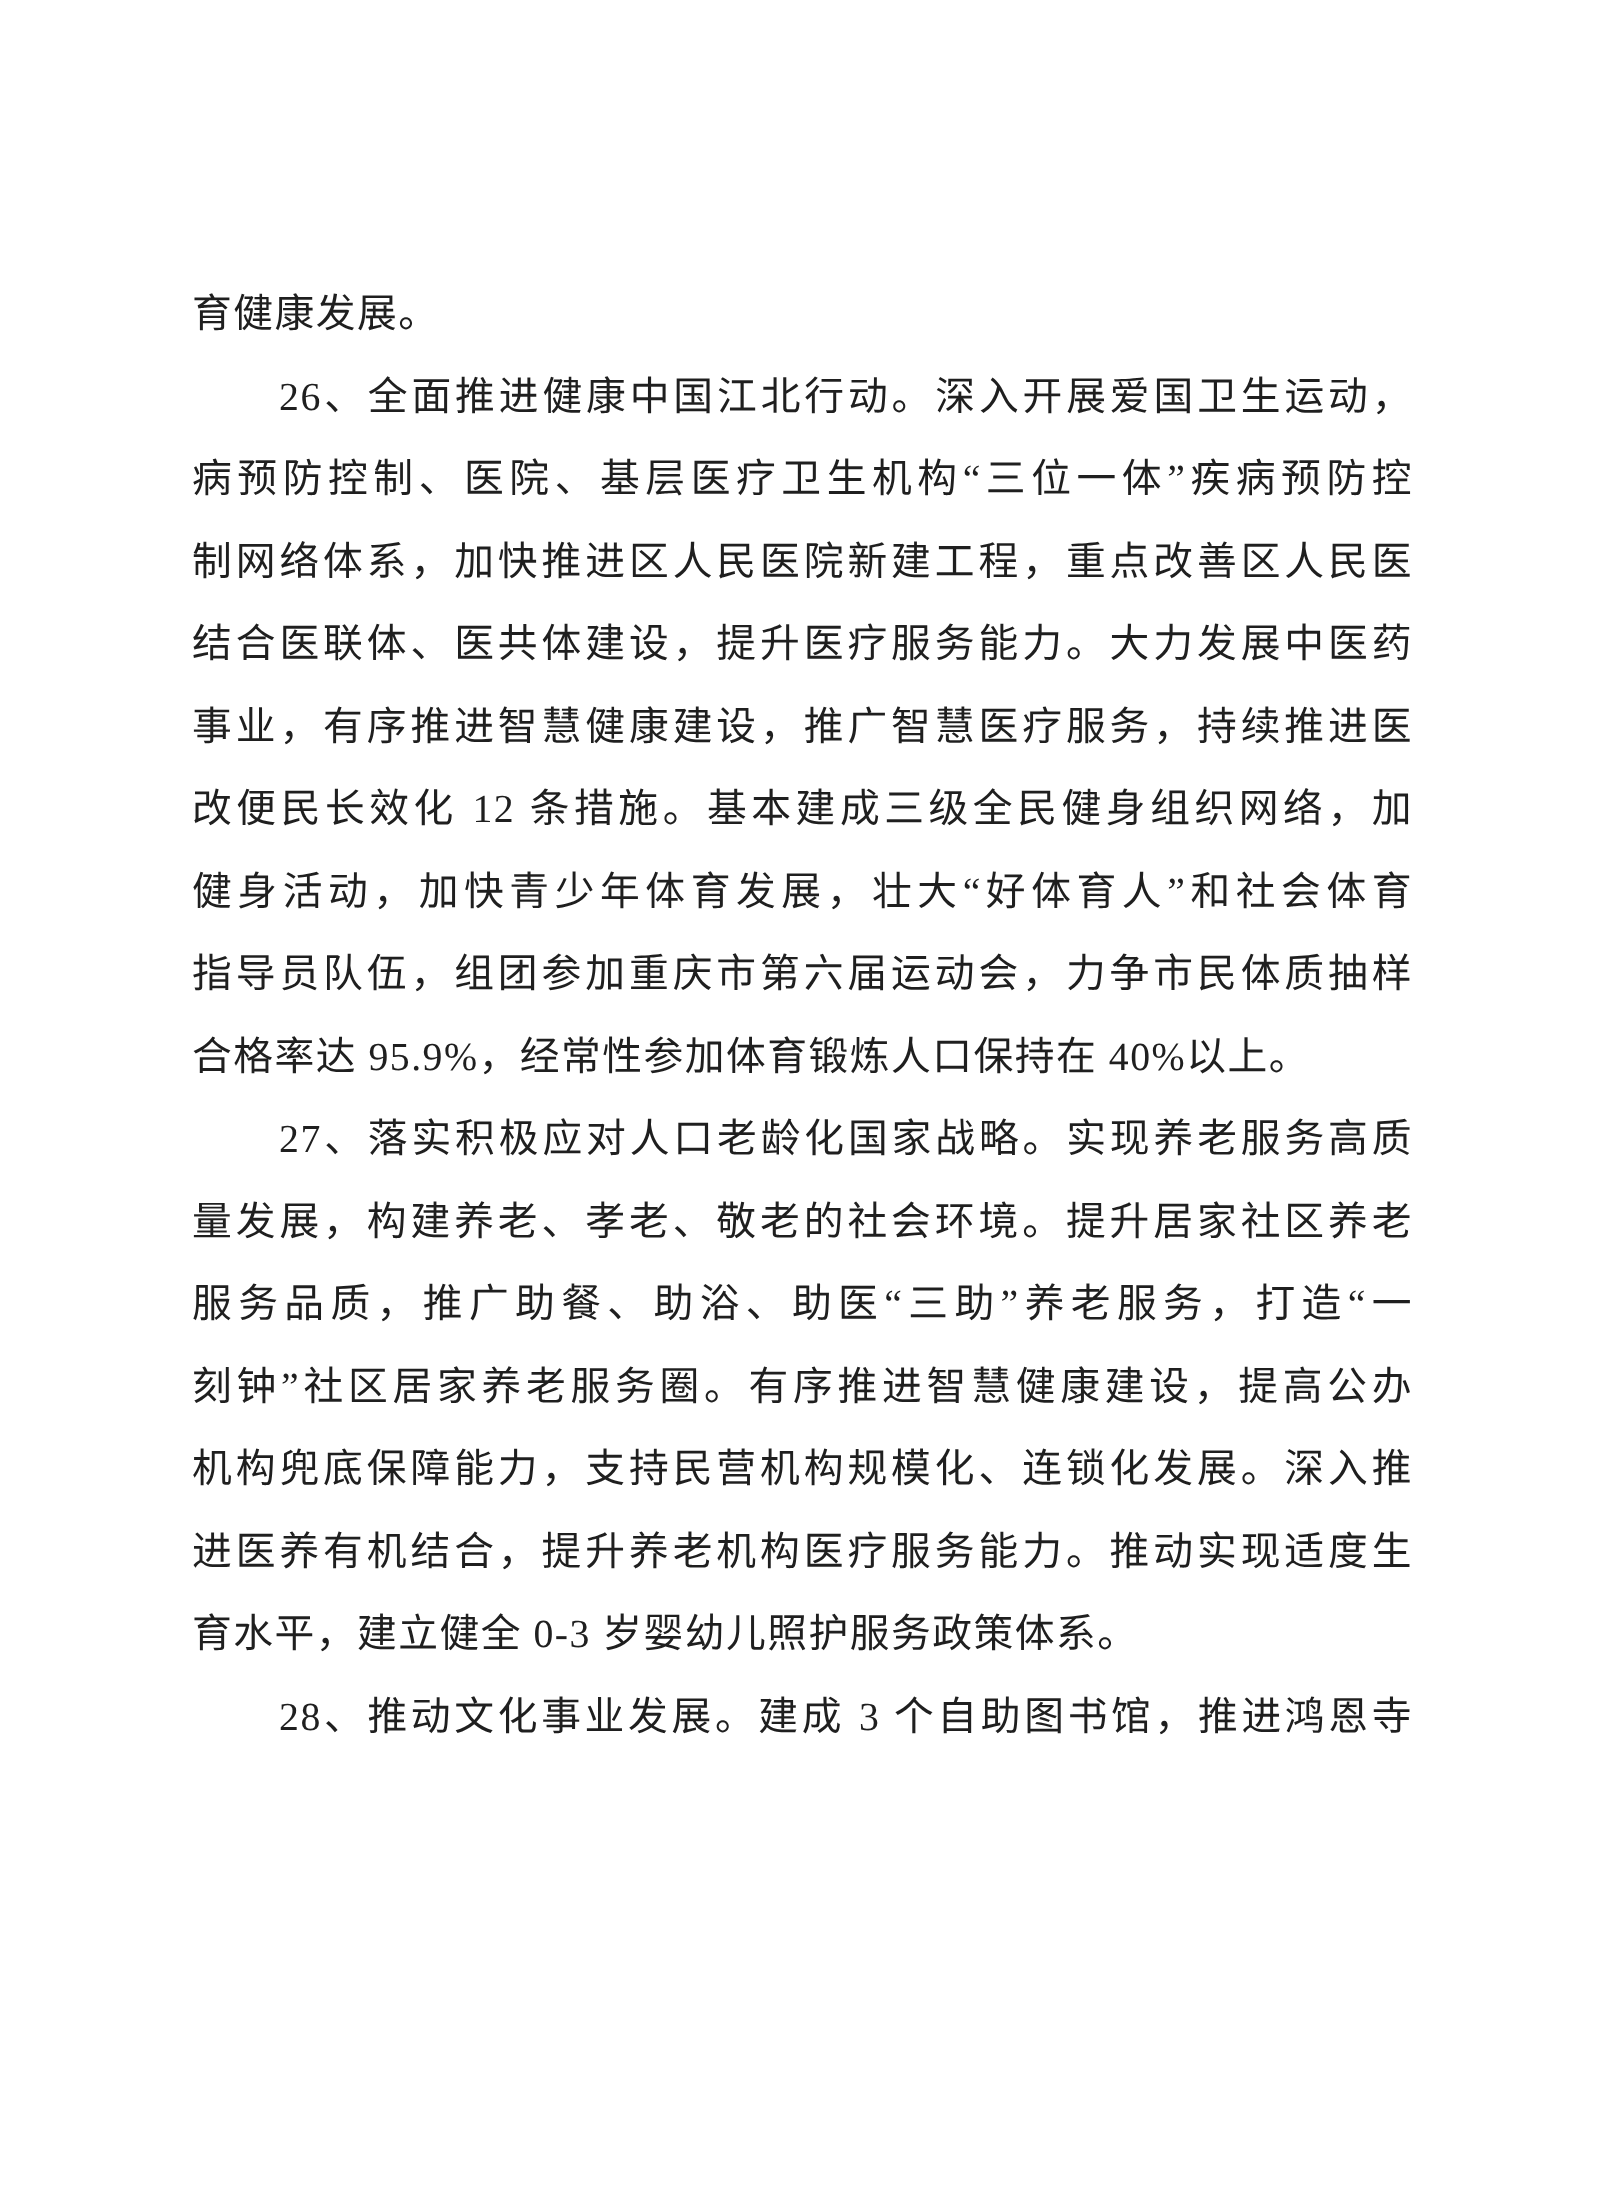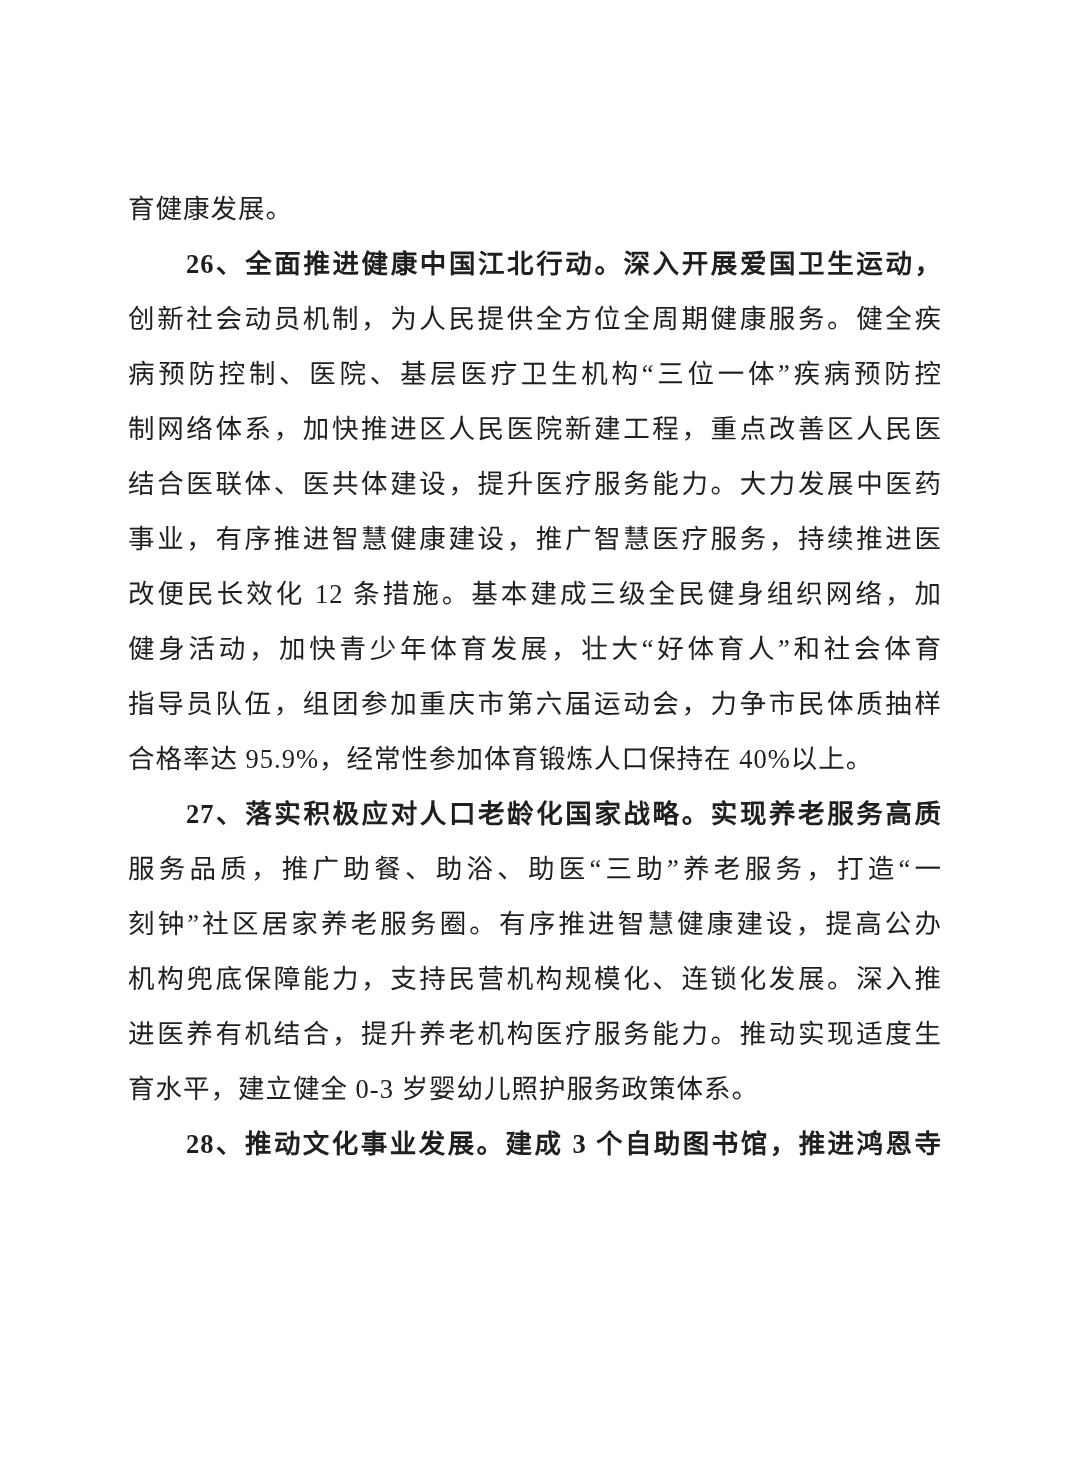--- a/index.html
+++ b/index.html
@@ -31,21 +31,20 @@
     white-space: nowrap;
     overflow: visible;
   }
   
   .line.full {
     text-align-last: justify;
     white-space: normal;
   }
   .line.indent {
     text-indent: 58px;
-    font-weight: bold;
   }
   .page-footer {
     position: absolute;
     top: 1340px;
     right: 130px;
     height: 36px;
     line-height: 36px;
     font-size: 28px;
     letter-spacing: 2px;
     color: #1f1f1f;
@@ -55,32 +54,32 @@
 <body>
 
 <div class="page">
   <div class="text-block">
 
   <div>
         <div class="line">育健康发展。</div>
       </div>
       <div>
         <div class="line indent full">26、全面推进健康中国江北行动。深入开展爱国卫生运动，</div>
-        <div class="line full">创新社会动员机制，为人民提供全方位全周期健康服务。健全疾</div>
         <div class="line full">病预防控制、医院、基层医疗卫生机构“三位一体”疾病预防控</div>
         <div class="line full">制网络体系，加快推进区人民医院新建工程，重点改善区人民医</div>
         <div class="line full">结合医联体、医共体建设，提升医疗服务能力。大力发展中医药</div>
         <div class="line full">事业，有序推进智慧健康建设，推广智慧医疗服务，持续推进医</div>
         <div class="line full">改便民长效化 12 条措施。基本建成三级全民健身组织网络，加</div>
         <div class="line full">健身活动，加快青少年体育发展，壮大“好体育人”和社会体育</div>
         <div class="line full">指导员队伍，组团参加重庆市第六届运动会，力争市民体质抽样</div>
         <div class="line">合格率达 95.9%，经常性参加体育锻炼人口保持在 40%以上。</div>
       </div>
       <div>
         <div class="line indent full">27、落实积极应对人口老龄化国家战略。实现养老服务高质</div>
+        <div class="line full">量发展，构建养老、孝老、敬老的社会环境。提升居家社区养老</div>
         <div class="line full">服务品质，推广助餐、助浴、助医“三助”养老服务，打造“一</div>
         <div class="line full">刻钟”社区居家养老服务圈。有序推进智慧健康建设，提高公办</div>
         <div class="line full">机构兜底保障能力，支持民营机构规模化、连锁化发展。深入推</div>
         <div class="line full">进医养有机结合，提升养老机构医疗服务能力。推动实现适度生</div>
         <div class="line">育水平，建立健全 0-3 岁婴幼儿照护服务政策体系。</div>
       </div>
       <div>
         <div class="line indent full">28、推动文化事业发展。建成 3 个自助图书馆，推进鸿恩寺</div>
       </div>
     </div>

